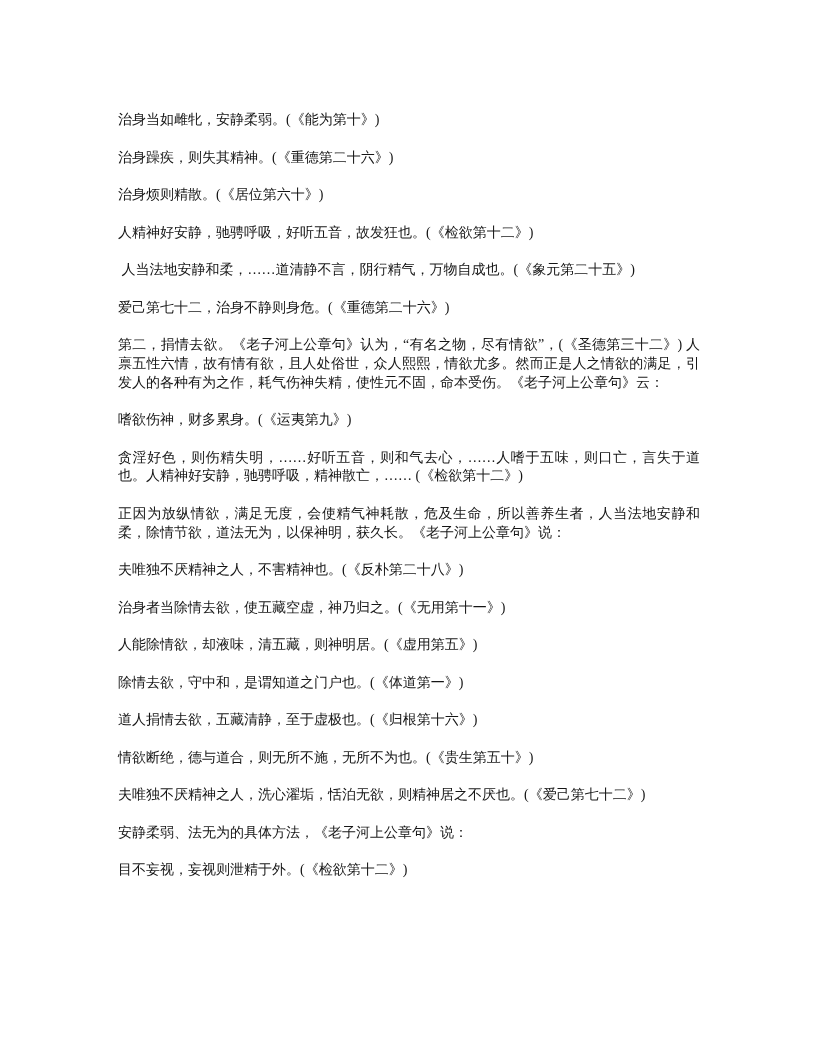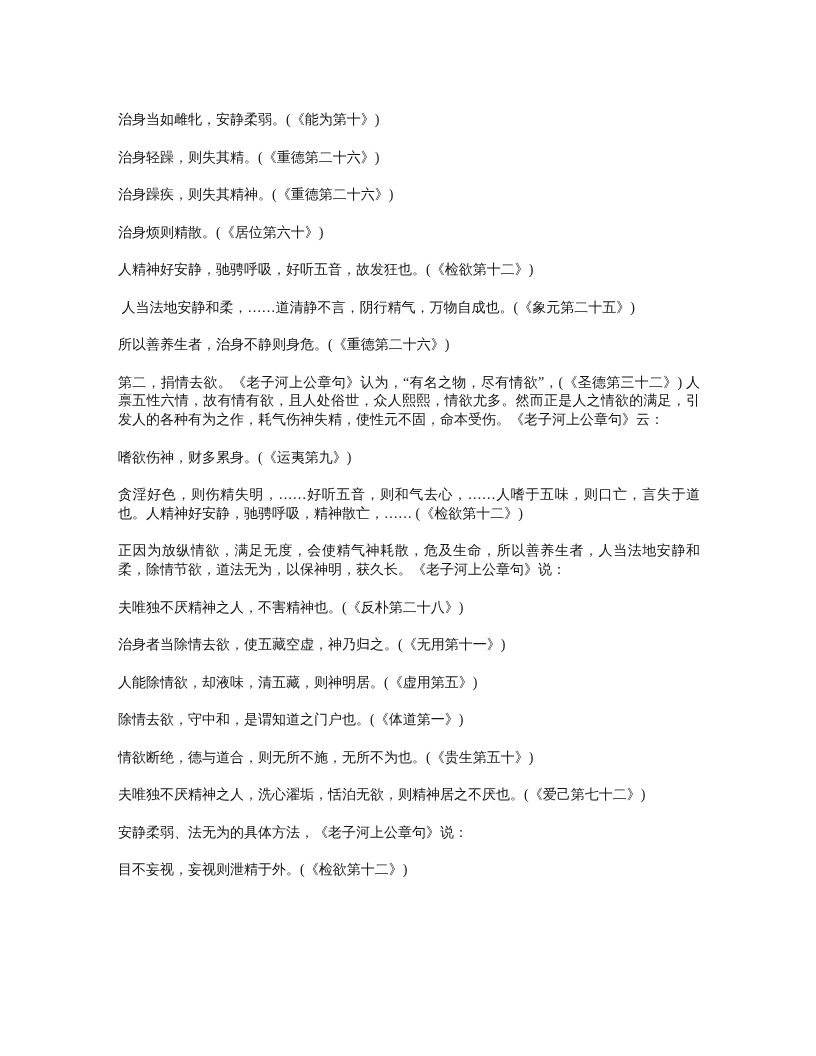--- a/index.html
+++ b/index.html
@@ -25,31 +25,31 @@
     text-align: justify;
     white-space: pre-wrap;
     word-break: normal;
   }
 </style>
 </head>
 <body>
 
 <div class="page">
   <p>治身当如雌牝，安静柔弱。(《能为第十》)</p>
-  <p>治身轻躁，则失其精。(《重德第二十六》)</p>
   <p>治身躁疾，则失其精神。(《重德第二十六》)</p>
   <p>治身烦则精散。(《居位第六十》)</p>
   <p>人精神好安静，驰骋呼吸，好听五音，故发狂也。(《检欲第十二》)</p>
   <p> 人当法地安静和柔，……道清静不言，阴行精气，万物自成也。(《象元第二十五》)</p>
-  <p>所以善养生者，治身不静则身危。(《重德第二十六》)</p>
+  <p>爱己第七十二，治身不静则身危。(《重德第二十六》)</p>
   <p>第二，捐情去欲。《老子河上公章句》认为，“有名之物，尽有情欲”，(《圣德第三十二》) 人禀五性六情，故有情有欲，且人处俗世，众人熙熙，情欲尤多。然而正是人之情欲的满足，引发人的各种有为之作，耗气伤神失精，使性元不固，命本受伤。《老子河上公章句》云：</p>
   <p>嗜欲伤神，财多累身。(《运夷第九》)</p>
   <p>贪淫好色，则伤精失明，……好听五音，则和气去心，……人嗜于五味，则口亡，言失于道也。人精神好安静，驰骋呼吸，精神散亡，…… (《检欲第十二》)</p>
   <p>正因为放纵情欲，满足无度，会使精气神耗散，危及生命，所以善养生者，人当法地安静和柔，除情节欲，道法无为，以保神明，获久长。《老子河上公章句》说：</p>
   <p>夫唯独不厌精神之人，不害精神也。(《反朴第二十八》)</p>
   <p>治身者当除情去欲，使五藏空虚，神乃归之。(《无用第十一》)</p>
   <p>人能除情欲，却液味，清五藏，则神明居。(《虚用第五》)</p>
   <p>除情去欲，守中和，是谓知道之门户也。(《体道第一》)</p>
+  <p>道人捐情去欲，五藏清静，至于虚极也。(《归根第十六》)</p>
   <p>情欲断绝，德与道合，则无所不施，无所不为也。(《贵生第五十》)</p>
   <p>夫唯独不厌精神之人，洗心濯垢，恬泊无欲，则精神居之不厌也。(《爱己第七十二》)</p>
   <p>安静柔弱、法无为的具体方法，《老子河上公章句》说：</p>
   <p>目不妄视，妄视则泄精于外。(《检欲第十二》)</p>
 </div>
 
 </body></html>

